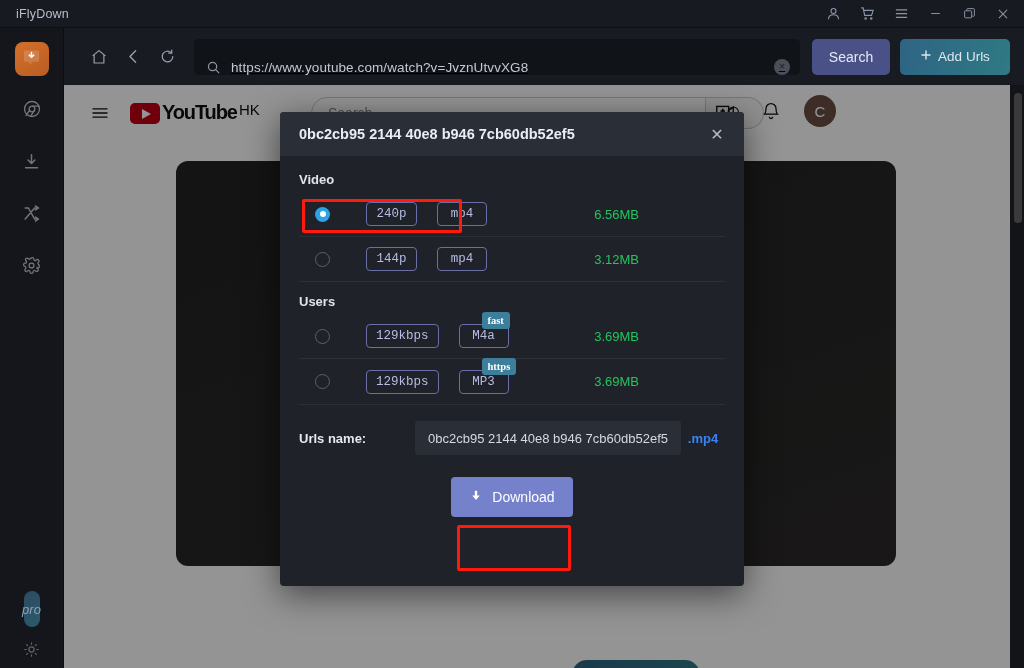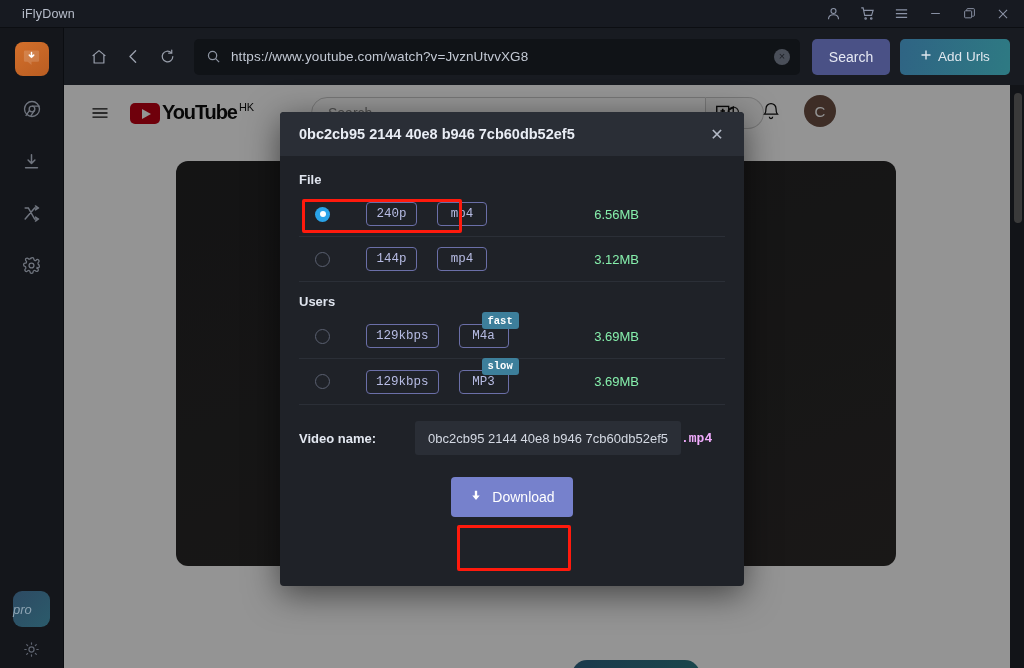--- a/index.html
+++ b/index.html
@@ -11,21 +11,21 @@
   }
   #app { position: relative; width: 1024px; height: 668px; background: #121418; }
 
   
   .titlebar {
     position: absolute; left: 0; top: 0; width: 1024px; height: 28px;
     background: #171a21; display: flex; align-items: center;
     border-bottom: 1px solid #0c0e12;
   }
   .app-title {
-    font-size: 12.5px; color: #b9bfcc; padding-left: 22px; width: 65px;
+    font-size: 12.5px; color: #b9bfcc; padding-left: 16px; width: 65px;
     letter-spacing: .2px;
   }
   .tb-spacer { flex: 1; }
   .tb-icons { display: flex; align-items: center; gap: 0px; padding-right: 4px; }
   .tb-btn {
     width: 34px; height: 28px; display: flex; align-items: center; justify-content: center;
     color: #8b93a6;
   }
   .tb-btn svg { display: block; }
 
@@ -36,38 +36,39 @@
     display: flex; flex-direction: column; align-items: center;
   }
   .side-item {
     width: 34px; height: 34px; margin-top: 18px; border-radius: 8px;
     display: flex; align-items: center; justify-content: center; color: #70757f;
   }
   .side-item.first { margin-top: 14px; }
   .side-item.active { background: linear-gradient(145deg,#d4702b,#b95d22); color: #fff; }
   .side-sp { flex: 1; }
   .pro-badge {
-    width: 37px; height: 36px; border-radius: 9px;
+    width: 16px; height: 36px; border-radius: 9px;
     background: linear-gradient(135deg,#2d4a63,#2b5b6b);
-    display: flex; align-items: center; justify-content: flex-start;
+    display: flex; align-items: center; justify-content: center;
     font-size: 13px; font-style: italic; color: #8fa5b4; margin-bottom: 14px;
   }
   .side-bottom-icon { color: #5f6470; margin-bottom: 6px; }
 
   
   .browser-bar {
     position: absolute; left: 64px; top: 28px; width: 960px; height: 57px;
     background: #181b21; display: flex; align-items: center; padding: 0 14px 0 18px;
   }
   .nav-btn { width: 34px; height: 34px; display: flex; align-items: center; justify-content: center; color: #9aa0ad; }
   .nav-btn.dim { color: #6c7280; }
   .url-wrap {
     flex: 1; height: 36px; margin-left: 10px; margin-right: 12px;
-    background: #101317; border-radius: 5px; display: flex; align-items: center;
+    background: #101317; border-radius: 5px; display: flex; align-items: flex-end;
     padding: 0 10px 0 12px;
+    text-decoration: underline;
   }
   .url-search-icon { color: #8e95a3; display: flex; margin-right: 10px; }
   .url-text { flex: 1; font-size: 13.5px; color: #c3c9d4; letter-spacing: .1px; white-space: nowrap; overflow: hidden; }
   .url-clear {
     width: 16px; height: 16px; border-radius: 50%; background: #4a4f59; color: #1b1e24;
     font-size: 11px; display: flex; align-items: center; justify-content: center; line-height: 1;
   }
   .btn-search {
     width: 78px; height: 36px; background: #4a5186; border-radius: 5px;
     color: #e6e9f4; font-size: 14px; display: flex; align-items: center; justify-content: center;
@@ -89,21 +90,21 @@
     background: #fff; display: flex; align-items: center; padding: 8px 16px;
   }
   .yt-burger { width: 40px; height: 40px; display: flex; align-items: center; justify-content: center; color: #0f0f0f; }
   .yt-logo { display: flex; align-items: flex-start; margin-left: 10px; }
   .yt-play {
     width: 30px; height: 21px; background: #c00014; border-radius: 5px;
     display: flex; align-items: center; justify-content: center; margin-top: 1px;
   }
   .yt-play .tri { width: 0; height: 0; border-left: 9px solid #fff; border-top: 5.5px solid transparent; border-bottom: 5.5px solid transparent; margin-left: 2px; }
   .yt-word { font-size: 20px; font-weight: bold; color: #0f0f0f; letter-spacing: -1.1px; margin-left: 2px; line-height: 21px; }
-  .yt-cc { font-size: 11px; color: #0f0f0f; margin-left: 2px; margin-top: -1px; }
+  .yt-cc { font-size: 15px; color: #0f0f0f; margin-left: 2px; margin-top: -1px; }
   .yt-search-box {
     position: absolute; left: 247px; top: 12px; width: 395px; height: 32px;
     border: 1px solid #ccc; border-radius: 17px 0 0 17px; background: #fff;
     display: flex; align-items: center; padding-left: 16px;
     font-size: 14px; color: #888;
   }
   .yt-search-btn {
     position: absolute; left: 642px; top: 12px; width: 58px; height: 32px;
     border: 1px solid #ccc; border-left: none; border-radius: 0 17px 17px 0;
     background: #f8f8f8; display: flex; align-items: center; justify-content: center; color: #303030;
@@ -163,32 +164,32 @@
   .tag {
     border: 1px solid #6b6fa8; border-radius: 4px; height: 24px; padding: 0 9px;
     display: flex; align-items: center; justify-content: center;
     font-size: 12.5px; color: #b7bce4; font-family: "Liberation Mono", monospace;
   }
   .tag.quality { margin-left: 36px; min-width: 51px; }
   .tag.format { margin-left: 20px; min-width: 50px; position: relative; }
   .speed-badge {
     position: absolute; left: 22px; top: -13px; height: 17px; padding: 0 6px;
     border-radius: 3px; background: #3d7f9b; color: #fff; font-size: 10.5px; font-weight: bold;
-    display: flex; align-items: center; font-family: Liberation Mono, monospace;
-  }
-  .size { margin-left: auto; font-size: 13px; color: #86efac; padding-right: 86px; }
+    display: flex; align-items: center; font-family: Liberation Serif, serif;
+  }
+  .size { margin-left: auto; font-size: 13px; color: #22c55e; padding-right: 86px; }
   .sect-audio { margin-top: 12px; }
   .field-row { display: flex; align-items: center; margin-top: 16px; }
   .field-label { width: 116px; font-size: 13px; font-weight: bold; color: #e3e8f1; }
   .field-input {
     flex: 1; height: 34px; background: #2a2e36; border-radius: 3px;
     display: flex; align-items: center; justify-content: center;
     font-size: 13px; color: #d4d9e3; padding: 0 10px; overflow: hidden; white-space: nowrap;
   }
-  .field-suffix { width: 44px; text-align: left; font-size: 13px; font-weight: bold; color: #f0abfc; font-family: Liberation Mono, monospace; }
+  .field-suffix { width: 44px; text-align: center; font-size: 13px; font-weight: bold; color: #3b82f6; }
   .folder-btn { width: 44px; display: flex; align-items: center; justify-content: flex-end; color: #dbe0ea; }
   .dl-wrap { display: flex; justify-content: center; margin-top: 22px; }
   .dl-btn {
     width: 122px; height: 40px; border-radius: 4px; background: #7681cc;
     display: flex; align-items: center; justify-content: center; gap: 9px;
     color: #fff; font-size: 14px;
   }
 
   
   .redbox { position: absolute; border: 3px solid #ff1a0d; border-radius: 2px; pointer-events: none; }
@@ -398,21 +399,21 @@
 
   <div class="dim"></div>
 
   <div class="modal">
     <div class="modal-head">
       <div class="modal-title">0bc2cb95 2144 40e8 b946 7cb60db52ef5</div>
       <div class="modal-close">✕</div>
     </div>
 
     <div class="modal-body">
-      <div class="sect-label">File</div>
+      <div class="sect-label">Video</div>
 
       <div class="opt-row">
         <div class="radio checked"></div>
         <div class="tag quality">240p</div>
         <div class="tag format">mp4</div>
         <div class="size">6.56MB</div>
       </div>
 
       <div class="opt-row">
         <div class="radio"></div>
@@ -431,29 +432,29 @@
           <span class="speed-badge">fast</span>
         </div>
         <div class="size">3.69MB</div>
       </div>
 
       <div class="opt-row nb">
         <div class="radio"></div>
         <div class="tag quality">129kbps</div>
         <div class="tag format">
           <span>MP3</span>
-          <span class="speed-badge">slow</span>
+          <span class="speed-badge">https</span>
         </div>
         <div class="size">3.69MB</div>
       </div>
 
       <div style="border-top:1px solid #2b2f37;"></div>
 
       <div class="field-row">
-        <div class="field-label">Video name:</div>
+        <div class="field-label">Urls name:</div>
         <div class="field-input">0bc2cb95 2144 40e8 b946 7cb60db52ef5</div>
         <div class="field-suffix">.mp4</div>
       </div>
 
 
       <div class="dl-wrap">
         <div class="dl-btn">
           <span>
             <svg width="14" height="14" viewBox="0 0 24 24" fill="currentColor">
                 <path d="M10 3h4v8.2h4.4L12 19 5.6 11.2H10z"></path>

